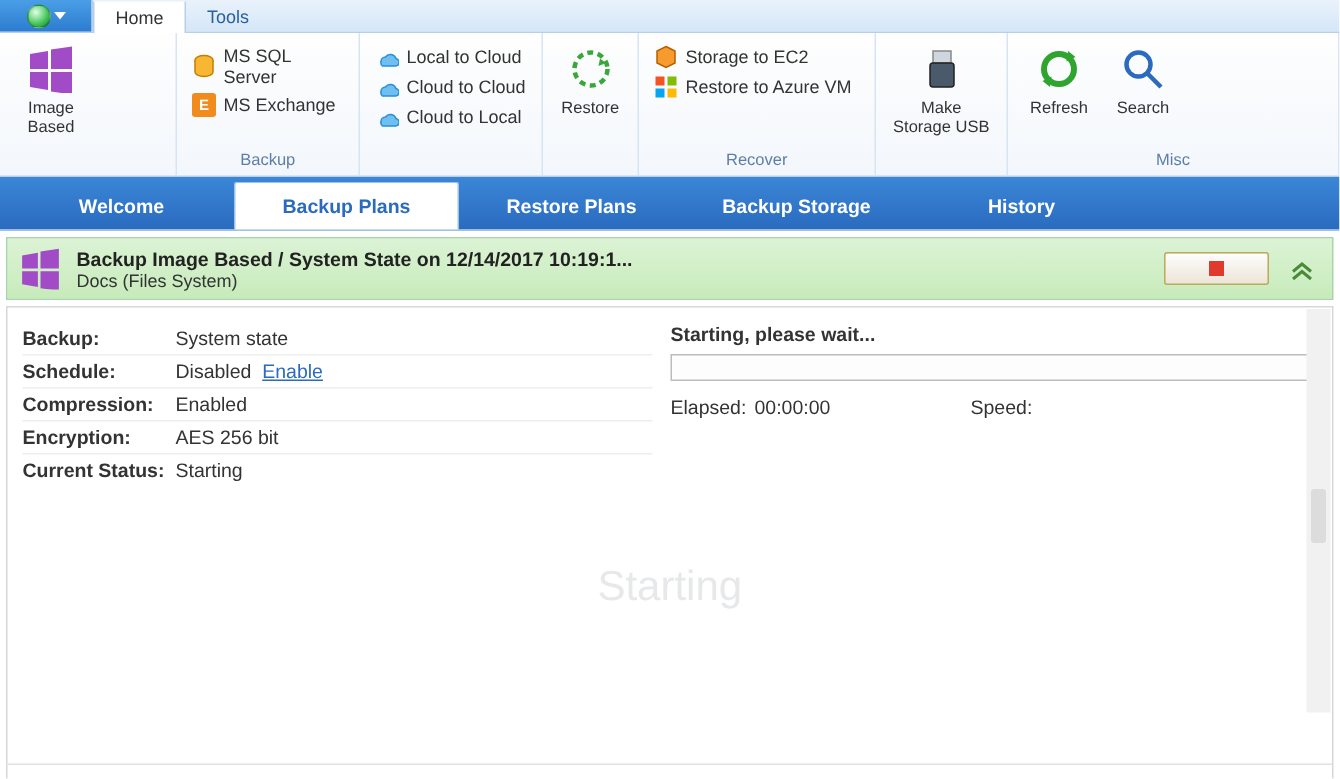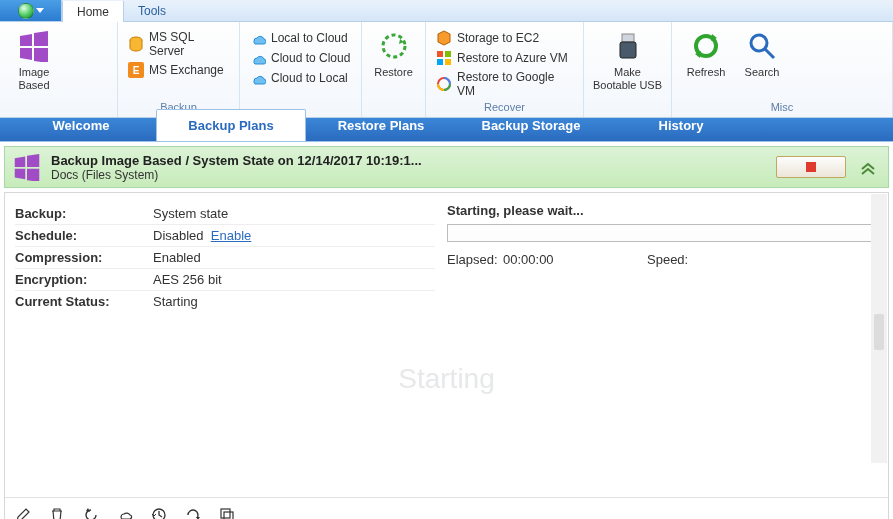--- a/index.html
+++ b/index.html
@@ -18,41 +18,41 @@
   .ribgrp { border-right: 1px solid #d7e4f2; display: flex; flex-direction: column; padding: 2px 6px 0; }
   .ribgrp .row { flex: 1; display: flex; align-items: flex-start; }
   .ribgrp .cap { height: 16px; font-size: 11px; color: #5c7ea8; text-align: center; }
   .bigbtn { width: 56px; display: flex; flex-direction: column; align-items: center; justify-content: flex-start; padding-top: 6px; gap: 4px; cursor: default; }
   .bigbtn .lbl { font-size: 11px; text-align: center; line-height: 1.15; }
   .stack { display: flex; flex-direction: column; gap: 4px; padding: 6px 4px 0; }
   .mini { display: flex; align-items: center; gap: 5px; font-size: 12px; color: #333; cursor: default; }
   .sqicon { width: 16px; height: 16px; display: flex; align-items: center; justify-content: center; border-radius: 2px; }
 
   
-  .maintabs { height: 24px; background: linear-gradient(#3b86d7,#2a6bbf); display: flex; align-items: flex-end; padding: 0 6px; border-bottom: 1px solid #9cc2e8; }
+  .maintabs { height: 36px; background: linear-gradient(#3b86d7,#2a6bbf); display: flex; align-items: flex-end; padding: 0 6px; border-bottom: 1px solid #9cc2e8; }
   .maintab { flex: 0 0 150px; text-align: center; color: #fff; font-weight: 600; font-size: 13px; padding: 8px 0; cursor: default; }
   .maintab.active { background: #fff; color: #2a6bbf; border-radius: 2px 2px 0 0; border: 1px solid #9cc2e8; border-bottom: none; }
 
   
   .planhdr { margin: 4px; border: 1px solid #a7d6a7; background: linear-gradient(#dcf3d6,#c7ebba); height: 42px; display: flex; align-items: center; padding: 0 8px; gap: 10px; }
   .planhdr .winicon { width: 28px; height: 28px; }
   .planhdr .titles { flex: 0 0 410px; overflow: hidden; }
   .planhdr .titles .t1 { font-weight: 700; font-size: 13px; color: #222; white-space: nowrap; }
   .planhdr .titles .t2 { font-size: 12px; color: #333; }
   .planhdr .sched { display: flex; align-items: center; gap: 6px; color: #222; flex: 0 0 170px; }
   .planhdr .spacer { flex: 1; }
   .planhdr .stopbtn { width: 70px; height: 22px; background: linear-gradient(#fdfdfd,#ece5d8); border: 1px solid #bfa95f; border-radius: 2px; display: flex; align-items: center; justify-content: center; }
   .planhdr .stopbtn .sq { width: 10px; height: 10px; background: #e03a2f; }
   .planhdr .collapse { width: 24px; height: 24px; display: flex; align-items: center; justify-content: center; }
 
   
   .content { margin: 0 4px 4px; border: 1px solid #d7d7d7; height: 340px; display: flex; flex-direction: column; position: relative; }
   .body { flex: 1; display: flex; padding: 10px 10px 0 10px; gap: 12px; position: relative; }
   .leftcol { width: 420px; }
-  .kv { display: flex; font-size: 13px; padding: 3px 0; border-bottom: 1px solid #eee; gap: 36px; }
+  .kv { display: flex; font-size: 13px; padding: 3px 0; border-bottom: 1px solid #eee; }
   .kv .k { width: 102px; font-weight: 700; }
   .kv .v { }
   .kv a { color: #2a6bbf; text-decoration: underline; cursor: pointer; }
   .rightcol { flex: 1; }
   .rightcol .hdr { font-weight: 700; font-size: 13px; margin-bottom: 6px; }
   .progress { height: 18px; border: 1px solid #bcbcbc; background: #fdfdfd; margin-bottom: 10px; }
   .stats { display: flex; font-size: 13px; }
   .stats .col { width: 200px; }
   .stats .row { display: flex; }
   .stats .lab { width: 56px; }
@@ -175,45 +175,34 @@
         <span class="sqicon">
               <svg width="16" height="16">
                 <rect x="1" y="1" width="6" height="6" fill="#f35426"></rect>
                 <rect x="9" y="1" width="6" height="6" fill="#81bc06"></rect>
                 <rect x="1" y="9" width="6" height="6" fill="#05a6f0"></rect>
                 <rect x="9" y="9" width="6" height="6" fill="#ffba08"></rect>
               </svg>
             </span>
         <span>Restore to Azure VM</span>
       </div>
-      <div class="mini">
-        <span class="sqicon">
-              <svg width="16" height="16">
-                <circle cx="8" cy="8" r="6" fill="none" stroke="#ea4335" stroke-width="2"></circle>
-                <path d="M8 2a6 6 0 016 6" stroke="#4285f4" stroke-width="2" fill="none"></path>
-                <path d="M14 8a6 6 0 01-6 6" stroke="#34a853" stroke-width="2" fill="none"></path>
-                <path d="M8 14a6 6 0 01-6-6" stroke="#fbbc05" stroke-width="2" fill="none"></path>
-              </svg>
-            </span>
-        <span>Restore to Google VM</span>
-      </div>
     </div>
       </div>
     <div class="cap">Recover</div>
   </div>
 
   <div class="ribgrp" style="width:88px">
     <div class="row">
       <div class="bigbtn" style="width:80px">
         <svg width="32" height="32">
             <rect x="10" y="4" width="12" height="8" fill="#cfd6dd" stroke="#888"></rect>
             <rect x="8" y="12" width="16" height="16" rx="2" fill="#4a5a6a" stroke="#222"></rect>
           </svg>
         <div class="lbl" style="white-space:pre">Make
-Bootable USB</div>
+Storage USB</div>
       </div>
     </div>
     <div class="cap"></div>
   </div>
 
   <div class="ribgrp" style="flex:1">
     <div class="row">
       <div class="bigbtn">
         <svg width="32" height="32">
             <path d="M16 6a10 10 0 100 20" fill="none" stroke="#2fa52f" stroke-width="4"></path>

